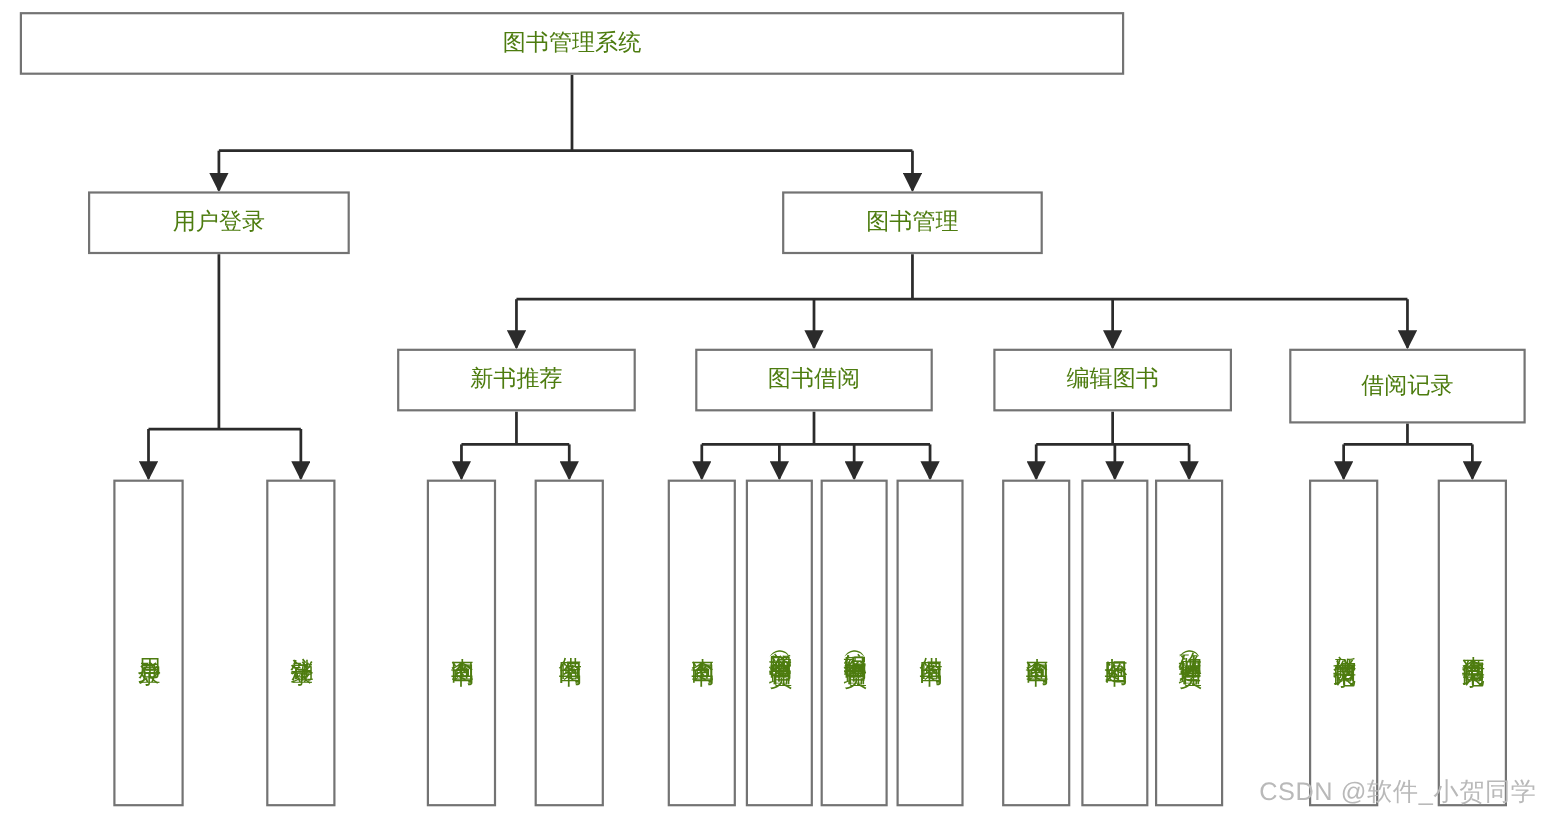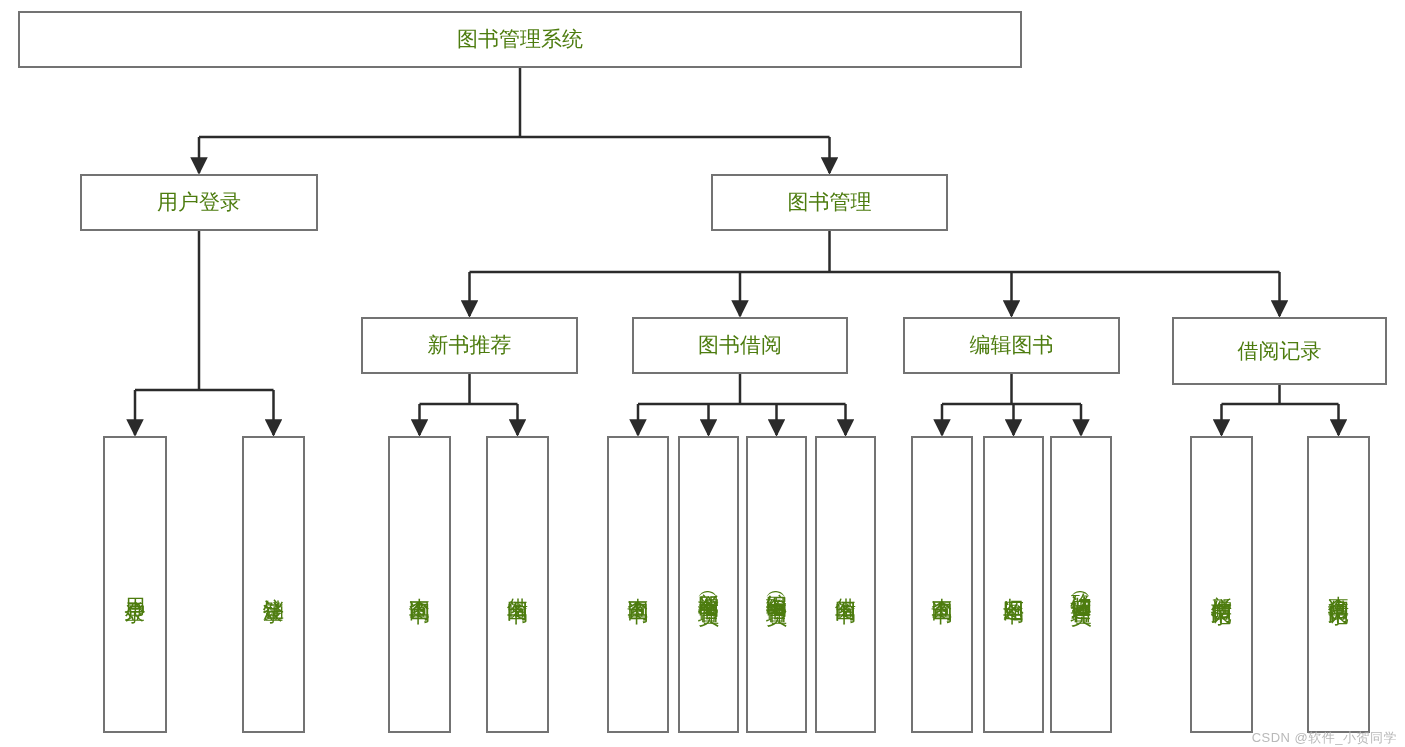--- a/index.html
+++ b/index.html
@@ -51,22 +51,22 @@
   .node-leaf .label {
     writing-mode: vertical-rl;
     text-orientation: upright;
     letter-spacing: 2px;
     white-space: nowrap;
     line-height: 1.05;
   }
   .watermark {
     position: absolute;
     right: 8px;
-    bottom: 0;
-    font-size: 13px;
+    bottom: 12px;
+    font-size: 23px;
     color: #b9b9b9;
     letter-spacing: 0.5px;
     white-space: nowrap;
   }
 </style>
 </head>
 <body>
 
 <div id="canvas">
 

